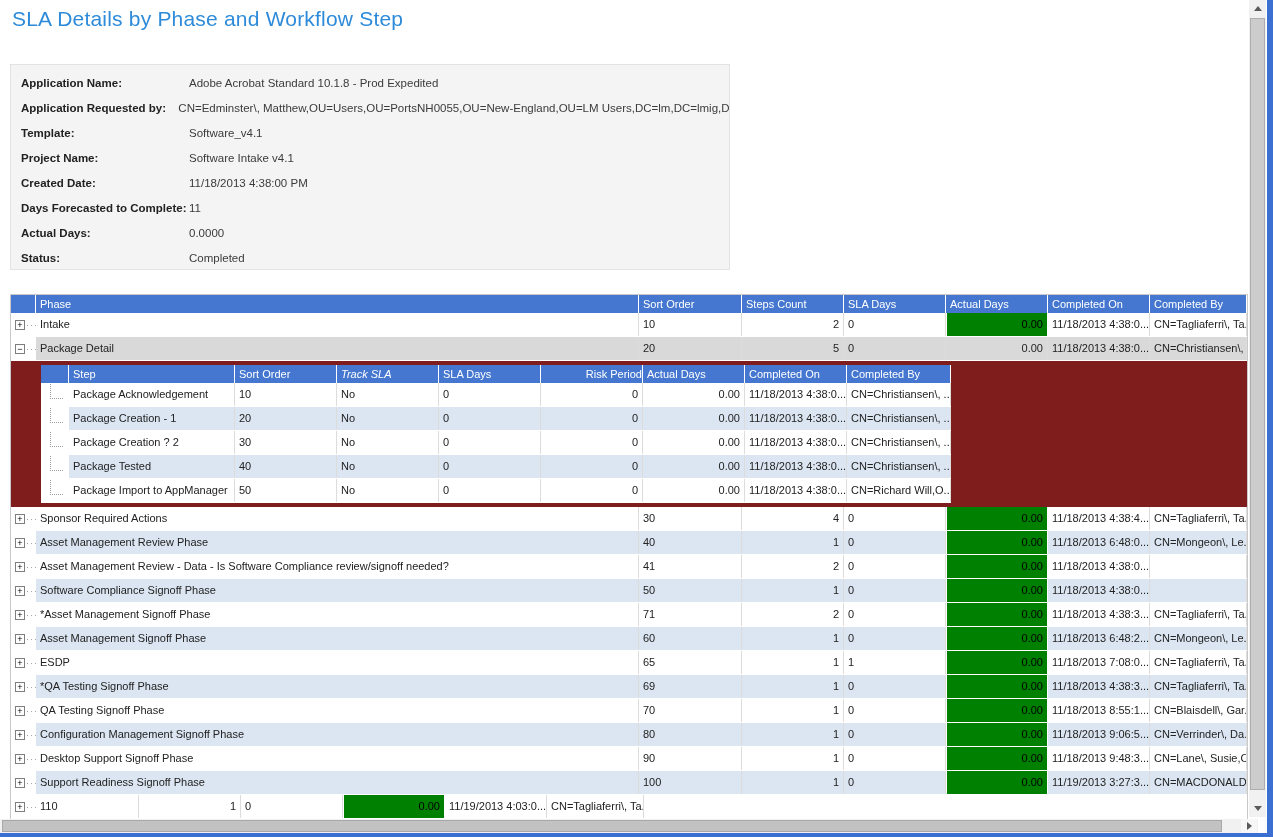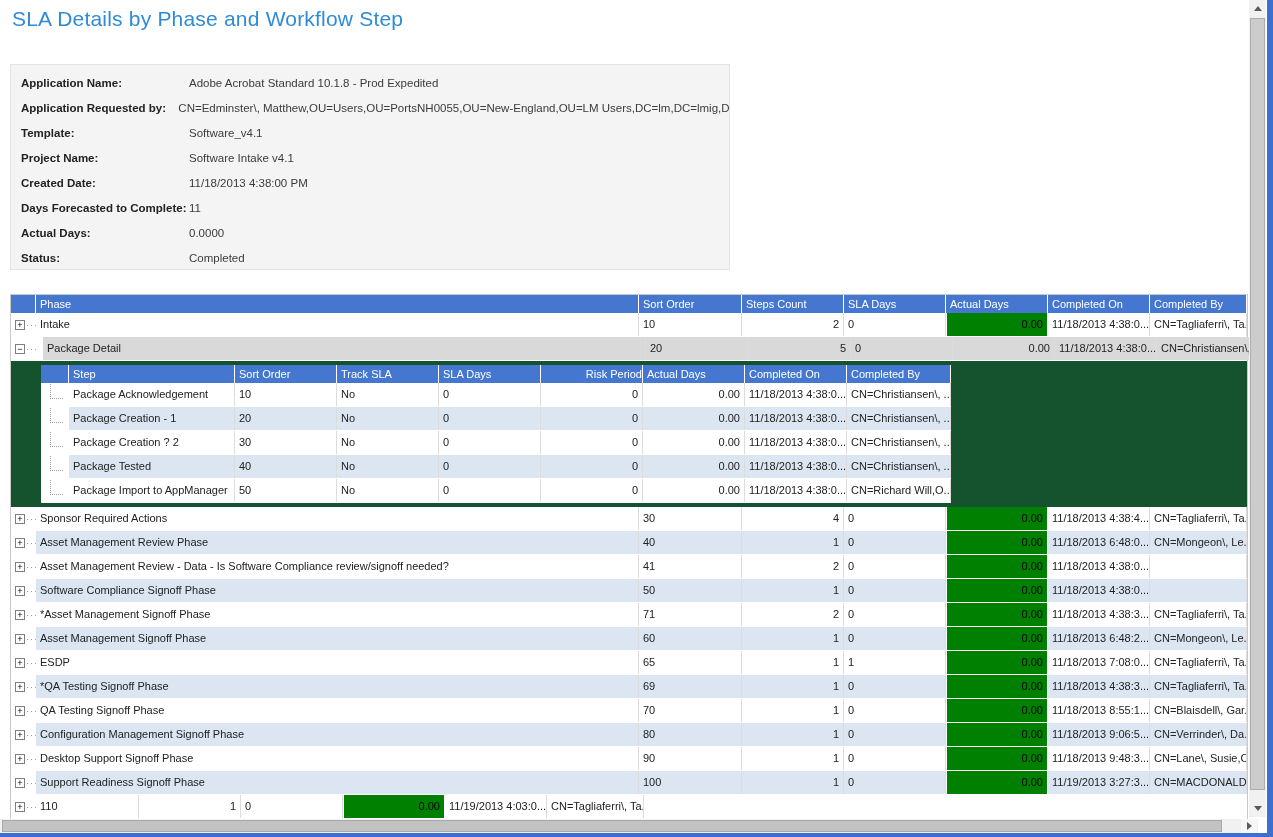--- a/index.html
+++ b/index.html
@@ -12,21 +12,21 @@
   
   .info-panel { position:absolute; left:10px; top:64px; width:720px; height:206px;
                 background:#F4F4F4; border:1px solid #E3E3E3; padding-top:5px; }
   .info-row { display:flex; align-items:center; height:25px; }
   .info-label { width:168px; margin-left:10px; font-weight:bold; font-size:11.5px; color:#222;
                 white-space:nowrap; }
   .info-value { font-size:11.5px; color:#3B3B3B; white-space:nowrap; overflow:hidden; }
 
   
   .grid { position:absolute; left:10px; top:294px; width:1238px; border:1px solid #C9C9C9;
-          background:#14532d; }
+          background:#7f1d1d; }
   .hdr { display:flex; height:18px; background:#4577D0; }
   .hdr-cell { color:#fff; font-size:11px; line-height:18px; padding-left:4px;
               border-right:1px solid #fff; white-space:nowrap; overflow:hidden; flex:none; }
   .row { display:flex; height:24px; border-bottom:1px solid #fff; background:#fff; }
   .cell { font-size:11px; line-height:23px; height:23px; padding:0 4px; white-space:nowrap;
           overflow:hidden; border-right:1px solid #DCDCDC; flex:none; color:#222; }
   .cell.r { text-align:right; }
   .row.alt .cell { background:#DCE6F2; }
   .row.selected .cell { background:#D9D9D9; }
   .icon-cell { flex:none; display:flex; align-items:center; height:23px; padding-left:4px;
@@ -118,34 +118,34 @@
       <div class="cell" style="width: 102px;">0</div>
       <div class="cell r green" style="width: 102px;">0.00</div>
       <div class="cell" style="width: 102px;">11/18/2013 4:38:0...</div>
       <div class="cell" style="width: 97px;">CN=Tagliaferri\, Ta...</div>
     </div>
     <div class="row selected">
       <div class="icon-cell" style="width: 25px;">
         <span class="tree-plus">−</span>
         <span class="tree-dots">····</span>
       </div>
-      <div class="cell" style="width: 603px; margin-left: 7px;">Package Detail</div>
+      <div class="cell" style="width: 603px;">Package Detail</div>
       <div class="cell" style="width: 103px;">20</div>
       <div class="cell r" style="width: 102px;">5</div>
       <div class="cell" style="width: 102px;">0</div>
       <div class="cell r" style="width: 102px;">0.00</div>
       <div class="cell" style="width: 102px;">11/18/2013 4:38:0...</div>
       <div class="cell" style="width: 97px;">CN=Christiansen\, ...</div>
     </div>
     <div class="nested">
       <div class="hdr">
         <div class="hdr-cell" style="width: 28px;"></div>
         <div class="hdr-cell" style="width: 166px;">Step</div>
         <div class="hdr-cell" style="width: 102px;">Sort Order</div>
-        <div class="hdr-cell" style="width: 102px;">Track SLA</div>
+        <div class="hdr-cell" style="width: 102px; font-style: italic;">Track SLA</div>
         <div class="hdr-cell" style="width: 102px;">SLA Days</div>
         <div class="hdr-cell" style="width: 102px; text-align: right;">Risk Period</div>
         <div class="hdr-cell" style="width: 102px;">Actual Days</div>
         <div class="hdr-cell" style="width: 102px;">Completed On</div>
         <div class="hdr-cell" style="width: 104px;">Completed By</div>
       </div>
       <div class="row ">
         <div class="icon-cell" style="width: 28px;">
           <span class="tree-branch"></span>
         </div>

